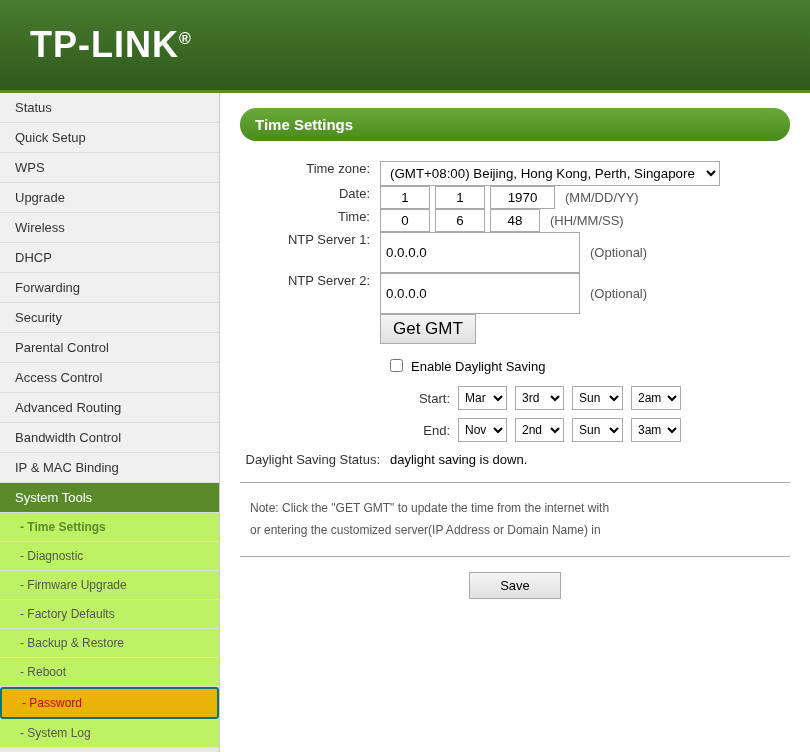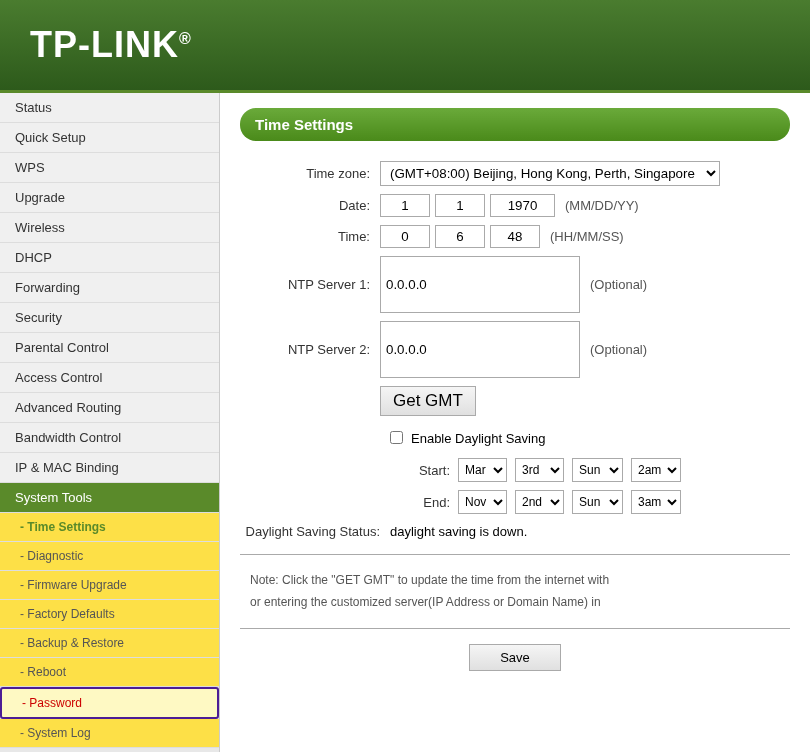--- a/index.html
+++ b/index.html
@@ -40,33 +40,33 @@
       padding: 7px 15px;
       color: #333;
       text-decoration: none;
       cursor: pointer;
       border-bottom: 1px solid #ddd;
       background: #f0f0f0;
     }
     .sidebar-item.active { background: #5a8a2a; color: white; }
     .sidebar-item.sub {
       padding-left: 20px;
-      background: #fde047;
+      background: #bef264;
       color: #555;
       font-size: 12px;
     }
     .sidebar-item.sub.highlighted {
       color: #5a8a2a;
       font-weight: bold;
     }
     .sidebar-item.sub.password-highlighted {
       color: #cc0000;
-      border: 2px solid #4c1d95;
+      border: 2px solid #0f766e;
       border-radius: 3px;
-      background: #fef9c3;
+      background: #eab308;
     }
 
     
     .content {
       flex: 1;
       padding: 0;
       overflow-y: auto;
       background: #fff;
     }
     .content-inner {
@@ -76,23 +76,22 @@
     .section-title {
       background: linear-gradient(to bottom, #6aaa3a, #4a8a1a);
       color: white;
       padding: 8px 15px;
       font-size: 15px;
       font-weight: bold;
       margin-bottom: 20px;
       border-radius: 16px;
     }
     .form-row {
-      margin-bottom: 8px;
-      display: flex;
-      align-items: center;
+      margin-bottom: 0;
+      display: flex;
     }
     .form-label {
       width: 140px;
       text-align: right;
       padding-right: 10px;
       color: #333;
       font-weight: normal;
       flex-shrink: 0;
     }
     .form-field {
@@ -109,21 +108,21 @@
     }
 
     input[type="text"].small-input {
       width: 50px;
       padding: 3px 5px;
       border: 1px solid #aaa;
       text-align: center;
     }
     input[type="text"].medium-input {
       width: 200px;
-      padding: 20px 5px;
+      padding: 12px 5px;
       border: 1px solid #aaa;
     }
     .optional-label {
       color: #555;
       margin-left: 5px;
     }
 
     .btn {
       padding: 4px 12px;
       border: 1px solid #aaa;

